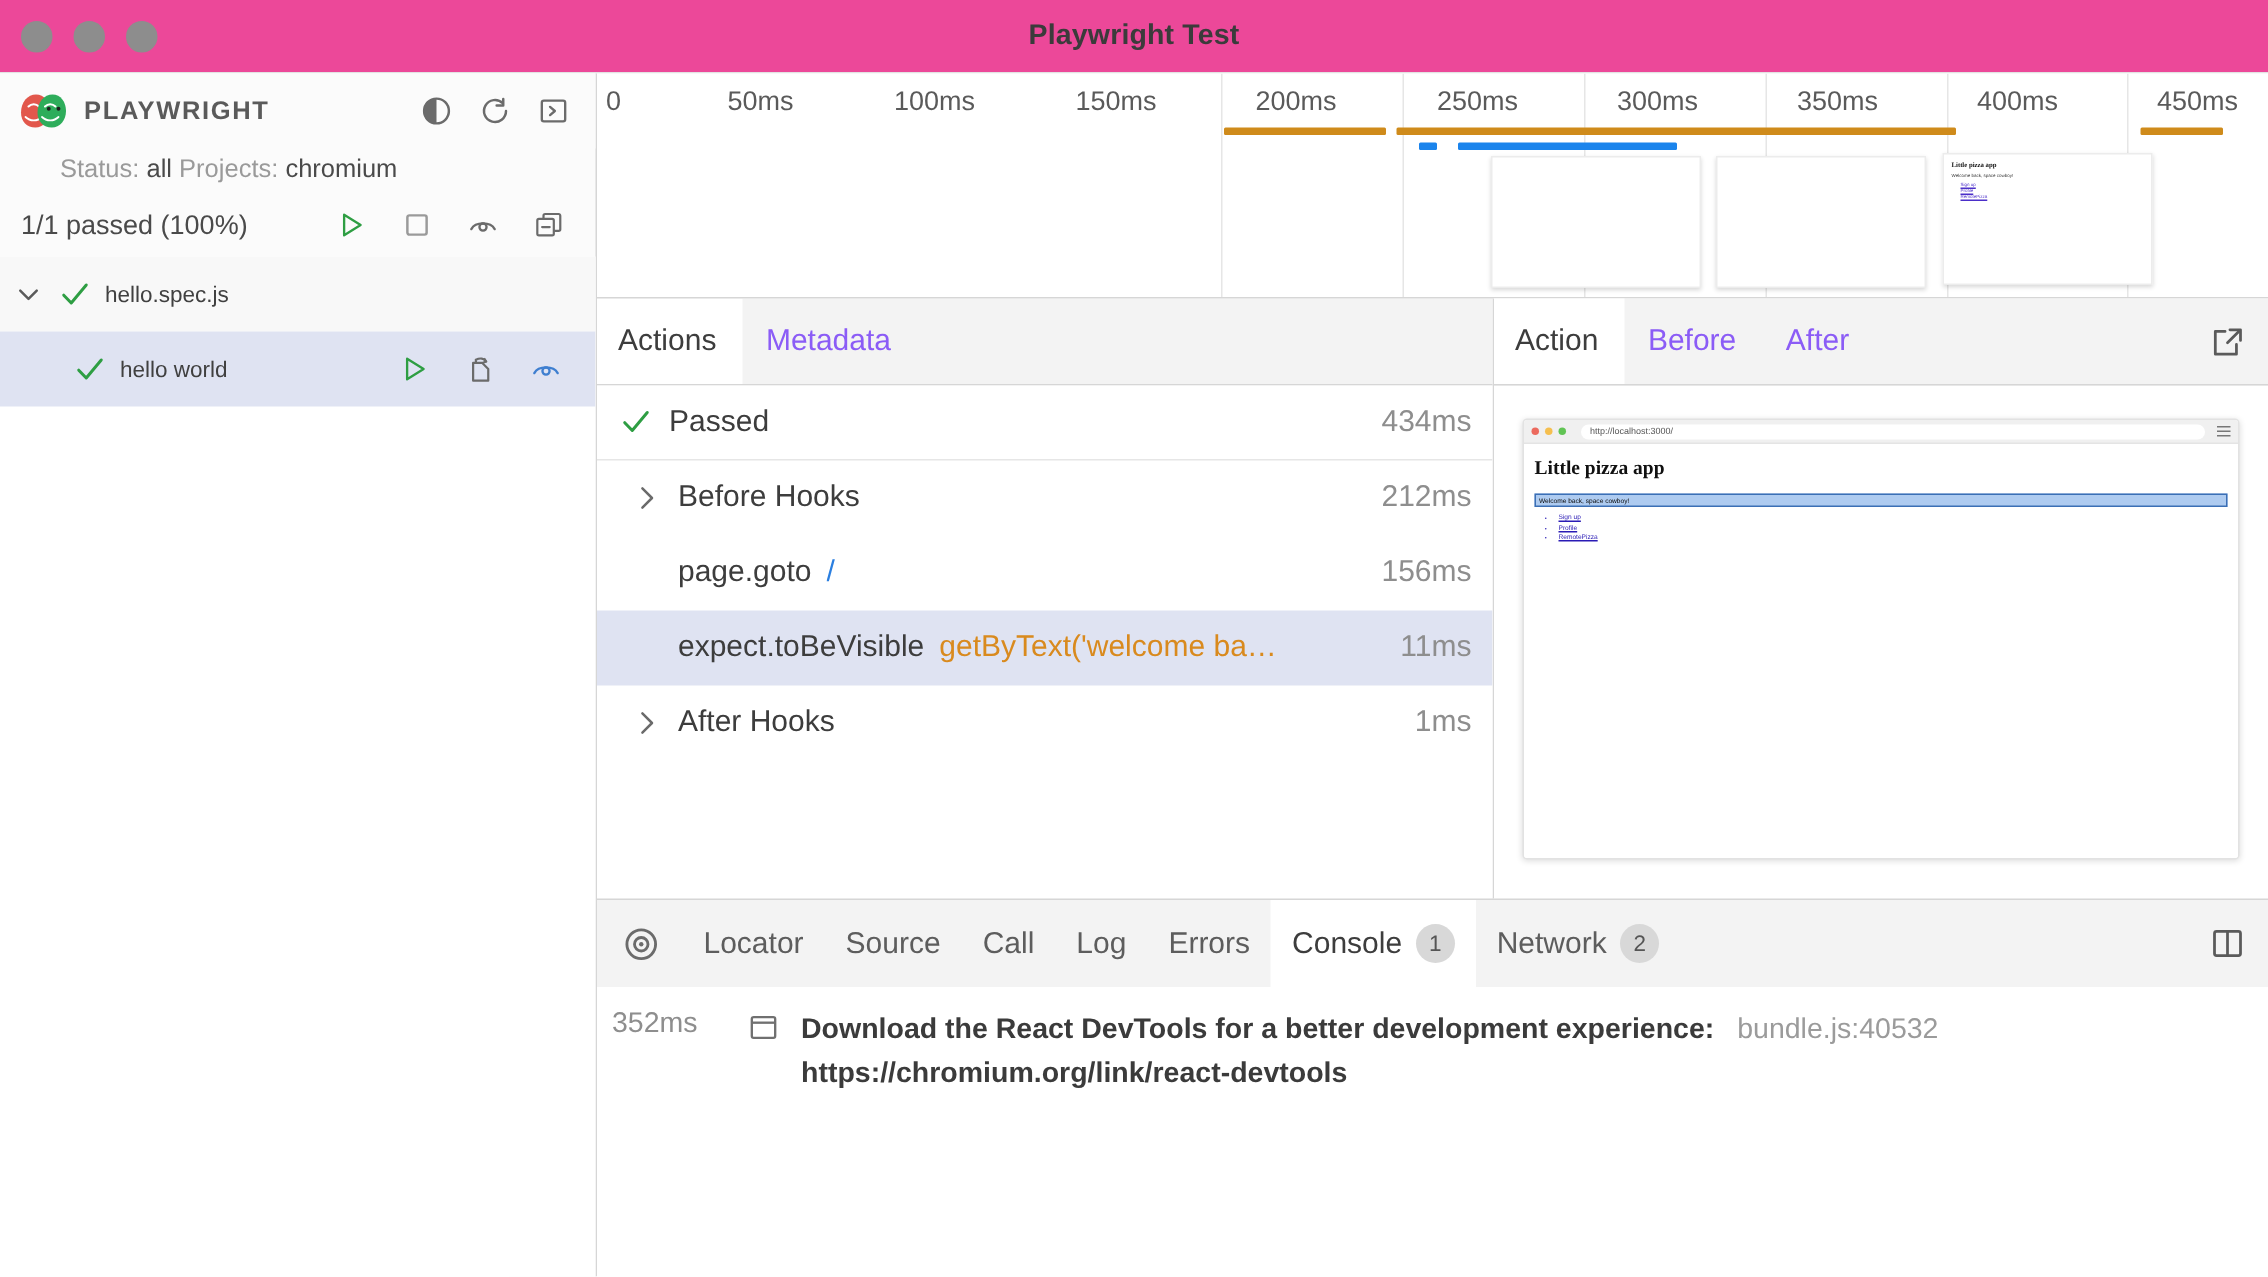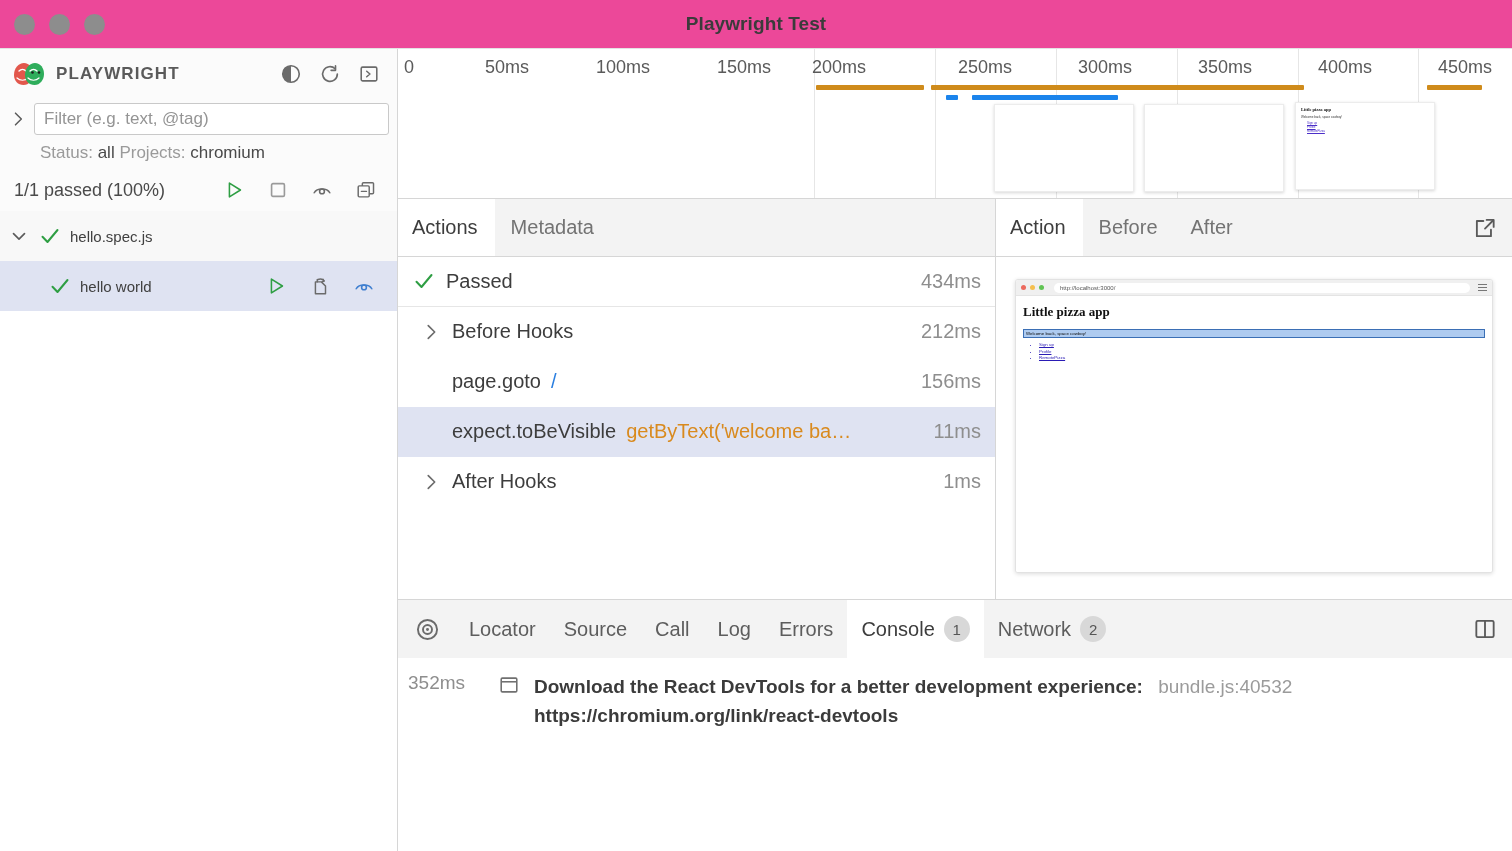--- a/index.html
+++ b/index.html
@@ -109,21 +109,21 @@
   .actions-pane {
     width: 598px; flex: 0 0 598px; display: flex; flex-direction: column;
     border-right: 1px solid #d6d6d6; min-height: 0;
   }
   .tabstrip {
     height: 58px; flex: 0 0 58px; display: flex; align-items: stretch;
     background: #f3f3f3; border-bottom: 1px solid #d6d6d6;
   }
   .tab {
     display: flex; align-items: center; padding: 0 16px; font-size: 20px;
-    color: #737373; cursor: pointer; border-right: 1px solid transparent;
+    color: #8b5cf6; cursor: pointer; border-right: 1px solid transparent;
   }
   .tab.active { background: #fff; color: #3d3d3d; }
   .tabstrip .tab:first-child { padding-left: 14px; }
 
   .action-list { flex: 1 1 auto; overflow: hidden; background:#fff; }
   .act-row {
     display: flex; align-items: center; height: 50px; padding: 0 14px 1px 14px;
     font-size: 20px; color: #3d3d3d; cursor: pointer; gap: 10px;
   }
   .act-row.header-row { border-bottom: 1px solid #e6e6e6; }
@@ -234,26 +234,20 @@
             <path d="M20 12a8 8 0 1 1-2.4-5.7" fill="none" stroke="currentColor" stroke-width="1.8" stroke-linecap="round"></path>
             <path d="M18 3.2V8h-4.8" fill="none" stroke="currentColor" stroke-width="1.8" stroke-linecap="round" stroke-linejoin="round"></path>
           </svg>
           <svg class="hdr-icon" viewBox="0 0 24 24">
             <rect x="3.5" y="4.5" width="17" height="15" rx="1.5" fill="none" stroke="currentColor" stroke-width="1.7"></rect>
             <path d="M9.5 9l3.5 3-3.5 3" fill="none" stroke="currentColor" stroke-width="1.7" stroke-linecap="round" stroke-linejoin="round"></path>
           </svg>
         </div>
       </div>
 
-      <div class="filter-row">
-        <svg class="chev-right" viewBox="0 0 24 24">
-          <path d="M9 5l7 7-7 7" fill="none" stroke="currentColor" stroke-width="1.8" stroke-linecap="round" stroke-linejoin="round"></path>
-        </svg>
-        <input class="filter-input" type="text" placeholder="Filter (e.g. text, @tag)" style="">
-      </div>
 
       <div class="status-line">
         <span>Status:</span>
         <b>all</b>
         <span>Projects:</span>
         <b>chromium</b>
       </div>
 
       <div class="counts-row">
         <div class="counts-text">1/1 passed (100%)</div>
@@ -319,21 +313,21 @@
           <span class="tl-div" style="left:658px"></span>
           <span class="tl-div" style="left:779px"></span>
           <span class="tl-div" style="left:900px"></span>
           <span class="tl-div" style="left:1020px"></span>
 
         </div>
         <span class="tl-label first" style="left:2px">0</span>
         <span class="tl-label" style="left:136px">50ms</span>
         <span class="tl-label" style="left:257px">100ms</span>
         <span class="tl-label" style="left:378px">150ms</span>
-        <span class="tl-label" style="left:473px">200ms</span>
+        <span class="tl-label" style="left:498px">200ms</span>
         <span class="tl-label" style="left:619px">250ms</span>
         <span class="tl-label" style="left:739px">300ms</span>
         <span class="tl-label" style="left:859px">350ms</span>
         <span class="tl-label" style="left:979px">400ms</span>
         <span class="tl-label" style="left:1099px">450ms</span>
 
         <span class="bar" style="left:418px;top:36px;width:108px;background:#cf8b1b"></span>
         <span class="bar" style="left:533px;top:36px;width:373px;background:#cf8b1b"></span>
         <span class="bar" style="left:1029px;top:36px;width:55px;background:#cf8b1b"></span>
         <span class="bar" style="left:548px;top:46px;width:12px;background:#1b84ec"></span>

